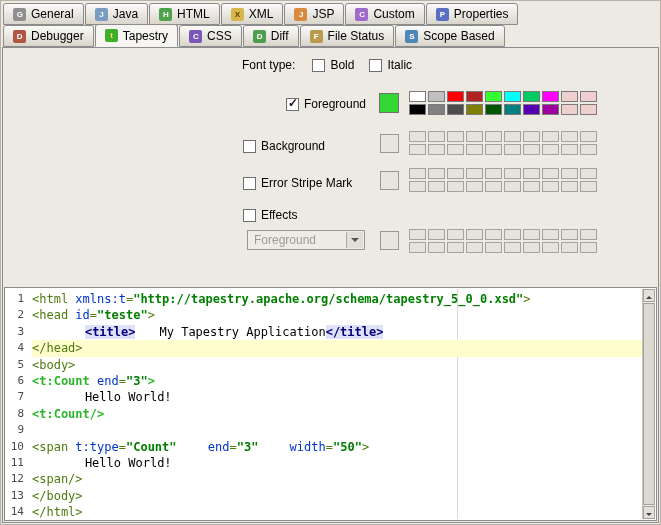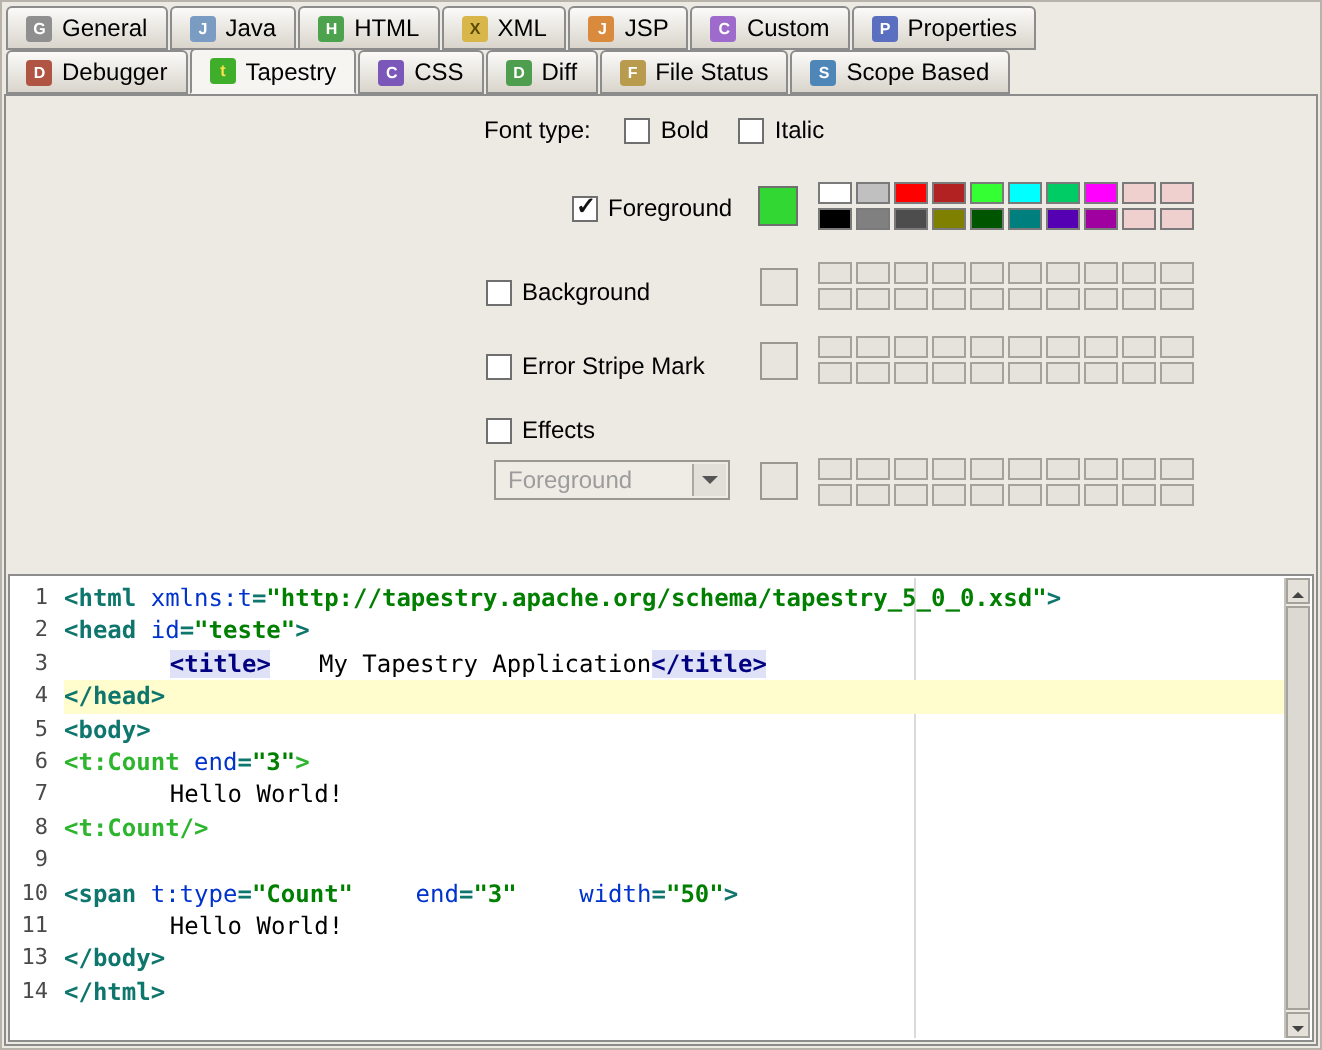--- a/index.html
+++ b/index.html
@@ -46,21 +46,21 @@
   .combo-btn::after { content:""; position:absolute; left:4px; top:6px; border:4px solid transparent; border-top-color:#555; }
 
   
   .editor { position:absolute; left:4px; top:287px; width:653px; height:234px; background:#FFF; border:1px solid #8C8C8C; z-index:2; }
   .guide { position:absolute; left:452px; top:1px; bottom:1px; width:1px; background:#DADADA; z-index:0; }
   .lines { position:absolute; left:1px; top:1px; right:14px; bottom:1px; overflow:hidden; padding-top:2px; z-index:1; }
   .crow { display:flex; height:16.4px; line-height:16.4px; font-family:"DejaVu Sans Mono", monospace; font-size:12px; white-space:pre; }
   .gut { flex:0 0 26px; width:26px; text-align:right; padding-right:8px; color:#4A4A4A; font-size:11px; font-family:"DejaVu Sans Mono", monospace; }
   .ctext { flex:1; min-height:16.4px; }
   .crow.caret .ctext { background:#FFFCCE; }
-  .tok-g { color:#0f766e; font-weight:bold; }
+  .tok-g { color:#4d7c0f; font-weight:normal; }
   .tok-a { color:#0033CC; }
   .tok-v { color:#007F00; font-weight:bold; }
   .tok-c { color:#2DB52D; font-weight:bold; }
   .tok-h { color:#000080; font-weight:bold; background:#DFE1F7; }
   .tok-p { color:#000;margin-left:24px; }
 
   .vsb { position:absolute; top:1px; right:1px; bottom:1px; width:13px; background:#EDEAE3; border-left:1px solid #C6C3BC; z-index:2; }
   .sbtn { position:absolute; left:0; width:12px; height:13px; background:#E4E1DA; border:1px solid #A5A29B; }
   .sbtn.up { top:0; } .sbtn.down { bottom:0; }
   .sbtn.up::after { content:""; position:absolute; left:2px; top:3px; border:3px solid transparent; border-bottom-color:#444; }
@@ -264,20 +264,21 @@
         <div class="crow"><span class="gut">2</span><span class="ctext"><span class="tok-g">&lt;head </span><span class="tok-a">id</span><span class="tok-g">=</span><span class="tok-v">"teste"</span><span class="tok-g">&gt;</span></span></div>
         <div class="crow"><span class="gut">3</span><span class="ctext"><span class="tok-p">    </span><span class="tok-h">&lt;title&gt;</span><span class="tok-p">My Tapestry Application</span><span class="tok-h">&lt;/title&gt;</span></span></div>
         <div class="crow caret"><span class="gut">4</span><span class="ctext"><span class="tok-g">&lt;/head&gt;</span></span></div>
         <div class="crow"><span class="gut">5</span><span class="ctext"><span class="tok-g">&lt;body&gt;</span></span></div>
         <div class="crow"><span class="gut">6</span><span class="ctext"><span class="tok-c">&lt;t:Count </span><span class="tok-a">end</span><span class="tok-g">=</span><span class="tok-v">"3"</span><span class="tok-c">&gt;</span></span></div>
         <div class="crow"><span class="gut">7</span><span class="ctext"><span class="tok-p">    Hello World!</span></span></div>
         <div class="crow"><span class="gut">8</span><span class="ctext"><span class="tok-c">&lt;t:Count/&gt;</span></span></div>
         <div class="crow"><span class="gut">9</span><span class="ctext"></span></div>
         <div class="crow"><span class="gut">10</span><span class="ctext"><span class="tok-g">&lt;span </span><span class="tok-a">t:type</span><span class="tok-g">=</span><span class="tok-v">"Count"</span><span class="tok-p"> </span><span class="tok-a">end</span><span class="tok-g">=</span><span class="tok-v">"3"</span><span class="tok-p"> </span><span class="tok-a">width</span><span class="tok-g">=</span><span class="tok-v">"50"</span><span class="tok-g">&gt;</span></span></div>
         <div class="crow"><span class="gut">11</span><span class="ctext"><span class="tok-p">    Hello World!</span></span></div>
+        <div class="crow"><span class="gut">12</span><span class="ctext"><span class="tok-g">&lt;span/&gt;</span></span></div>
         <div class="crow"><span class="gut">13</span><span class="ctext"><span class="tok-g">&lt;/body&gt;</span></span></div>
         <div class="crow"><span class="gut">14</span><span class="ctext"><span class="tok-g">&lt;/html&gt;</span></span></div>
       </div>
     <div class="vsb">
       <div class="sbtn up"></div>
       <div class="thumb"></div>
       <div class="sbtn down"></div>
     </div>
   </div>
 

